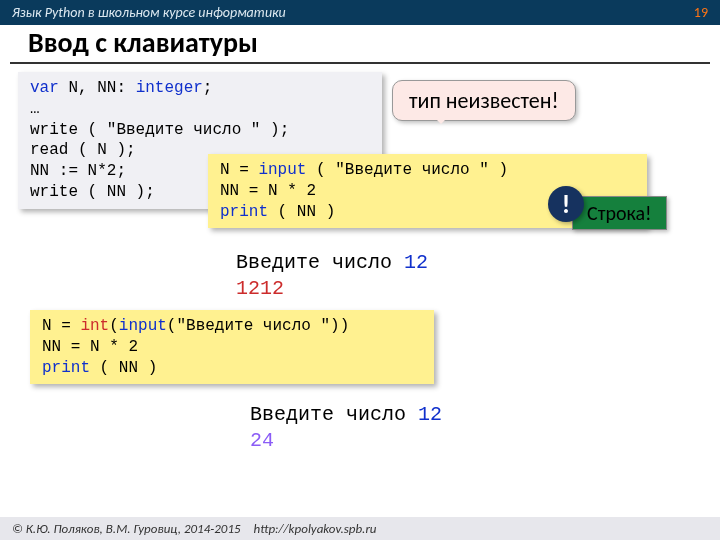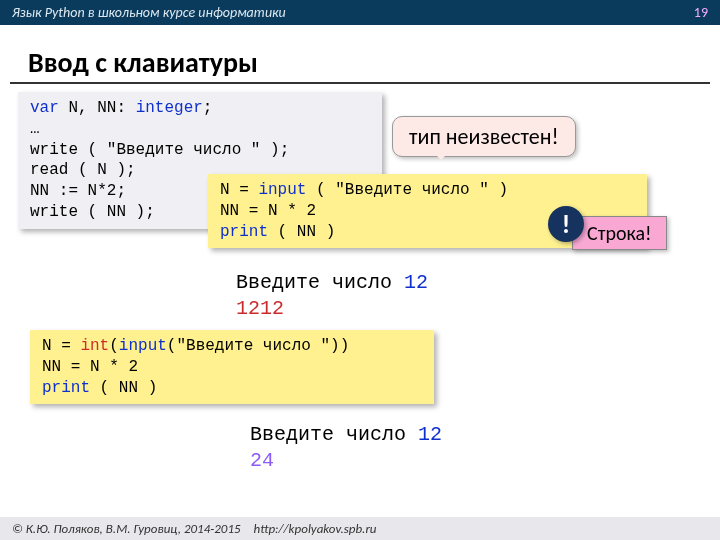--- a/index.html
+++ b/index.html
@@ -15,25 +15,25 @@
   .header-bar {
     background: #0a3a5c;
     color: #dce8f0;
     font-style: italic;
     font-size: 14px;
     padding: 4px 12px;
     display: flex;
     justify-content: space-between;
     align-items: flex-start;
   }
-  .page-num { font-style: normal; color: #f0abfc; }
+  .page-num { font-style: normal; color: #f97316; }
   .heading {
     font-size: 28px;
     font-weight: bold;
-    padding: 20px 18px 2px 18px;
+    padding: 0 18px 2px 18px;
     border-bottom: 2px solid #333;
     margin: 0 10px 8px 10px;
   }
   .content { position: relative; padding: 0 18px; }
   .code-box {
     font-family: "Courier New", monospace;
     font-size: 16px;
     line-height: 1.3;
     white-space: pre;
     padding: 6px 12px;
@@ -44,32 +44,32 @@
   .box-yellow1 { background: #fff190; top: 82px; left: 208px; width: 415px; }
   .box-yellow2 { background: #fff190; top: 238px; left: 30px; width: 380px; }
   .callout-pink {
     position: absolute;
     background: #fde9e6;
     border: 1px solid #999;
     border-radius: 10px;
     padding: 6px 16px;
     font-size: 22px;
     box-shadow: 2px 2px 4px rgba(0,0,0,0.25);
-    top: 24px; left: 392px;
+    top: 8px; left: 392px;
   }
   .callout-pink::after {
     content:"";
     position:absolute;
     bottom:-12px; left:40px;
     border:8px solid transparent;
     border-top-color:#fde9e6;
   }
   .callout-blue {
     position: absolute;
-    background: #f9a8d4;
+    background: #15803d;
     border: 1px solid #888;
     padding: 4px 14px;
     font-size: 20px;
     top: 124px; left: 572px;
     box-shadow: 2px 2px 4px rgba(0,0,0,0.25);
   }
   .bang {
     position: absolute;
     width: 36px; height: 36px;
     border-radius: 50%;

